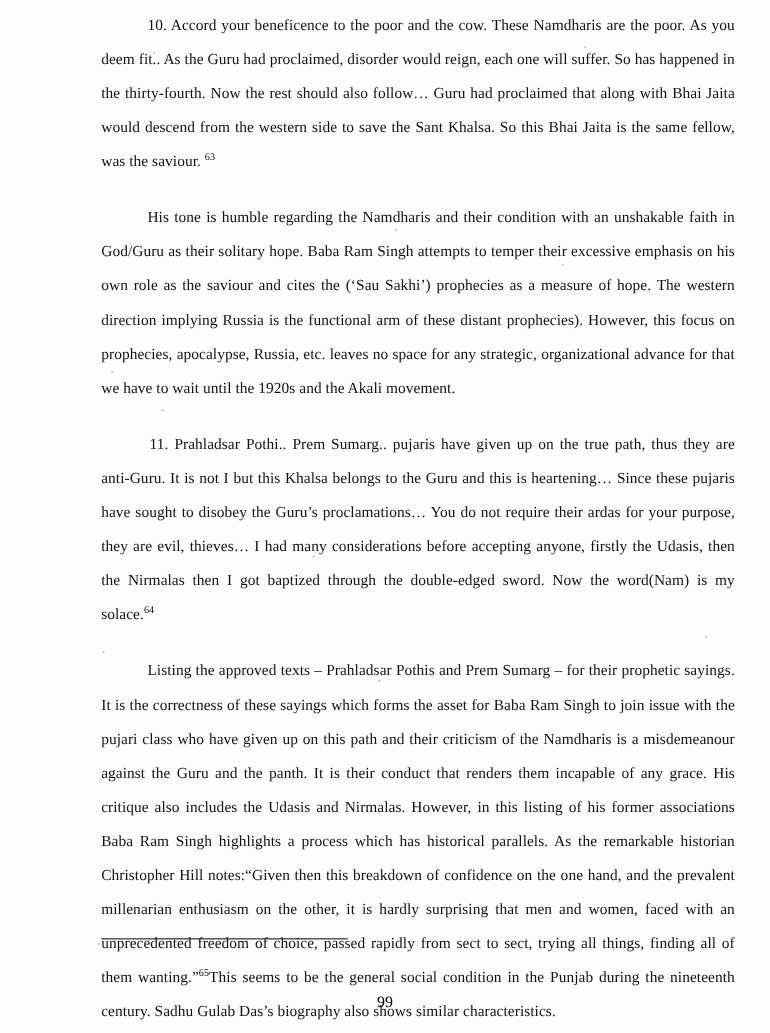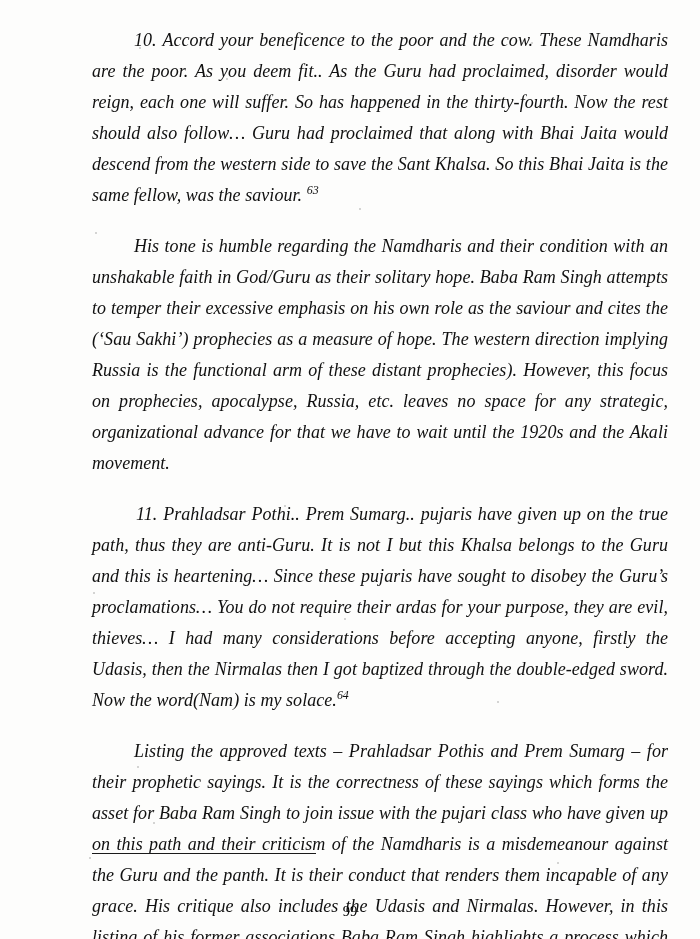--- a/index.html
+++ b/index.html
@@ -19,29 +19,28 @@
   }
 
   .page-body {
     position: absolute;
     left: 92px;
     top: 8px;
     width: 576px;
   }
 
   .para {
-    margin: 17px 0 20px 0;
-    font-size: 18px;
+    margin: 0 0 20px 0;
+    font-size: 14px;
     line-height: 31px;
     text-align: justify;
     text-justify: inter-word;
     text-indent: 42px;
     color: #101010;
     letter-spacing: 0.05px;
-    font-style: italic;
   }
 
   .para.tight-indent {
     text-indent: 44px;
   }
 
   .para:last-of-type {
     margin-bottom: 0;
   }
 

